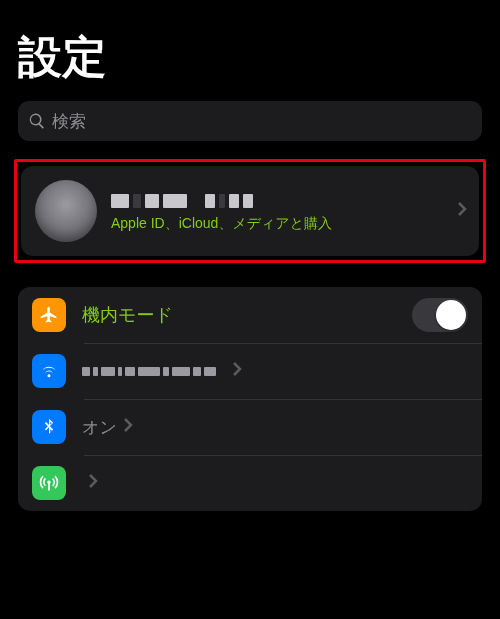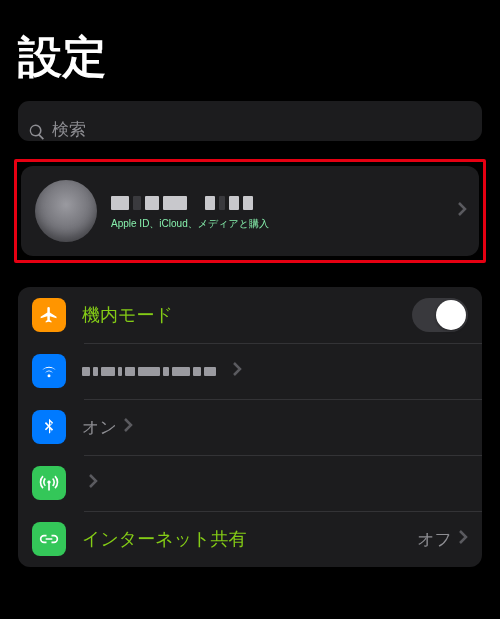--- a/index.html
+++ b/index.html
@@ -25,21 +25,21 @@
     letter-spacing: 0.5px;
   }
   .search-wrap {
     padding: 4px 18px 12px 18px;
   }
   .search {
     background: #1c1c1e;
     border-radius: 11px;
     height: 40px;
     display: flex;
-    align-items: flex-end;
+    align-items: center;
     padding: 0 10px;
     color: #8e8e93;
   }
   .search svg {
     width: 18px;
     height: 18px;
     margin-right: 6px;
     fill: #8e8e93;
   }
   .search-ph {
@@ -87,22 +87,22 @@
     height: 22px;
   }
   .redact {
     background: #c8c8cc;
     display: inline-block;
     height: 14px;
     border-radius: 1px;
   }
   .redact.dark { background: #3a3a3e; }
   .profile-sub {
-    font-size: 10px;
-    color: #86efac;
+    font-size: 14px;
+    color: #84cc16;
     white-space: nowrap;
   }
   .chevron {
     color: #5a5a5f;
     flex-shrink: 0;
     margin-left: 6px;
   }
   .chevron svg {
     width: 10px;
     height: 16px;
@@ -295,28 +295,14 @@
           <path d="M5.5 4.5a9.2 9.2 0 000 13l-1.4 1.4a11.2 11.2 0 010-15.8zM19.9 3.1a11.2 11.2 0 010 15.8l-1.4-1.4a9.2 9.2 0 000-13zM8.3 7.3a5.2 5.2 0 000 7.4L6.9 16a7.2 7.2 0 010-10.2zM17.1 5.9a7.2 7.2 0 010 10.2l-1.4-1.4a5.2 5.2 0 000-7.4zM12 9a2 2 0 011 3.73V21h-2v-8.27A2 2 0 0112 9z"></path>
         </svg>
     </div>
     <div class="chevron">
       <svg viewBox="0 0 10 16">
           <polyline points="2,2 8,8 2,14"></polyline>
         </svg>
     </div>
   </div>
 
-  <div class="row">
-    <div class="icon-box ic-hotspot">
-      <svg viewBox="0 0 24 24">
-          <path d="M9 7H6a5 5 0 000 10h3v-2H6a3 3 0 010-6h3zm6 0h3a5 5 0 010 10h-3v-2h3a3 3 0 000-6h-3zm-7 4h8v2H8z"></path>
-        </svg>
-    </div>
-    <div class="row-label">インターネット共有</div>
-    <div class="row-value">オフ</div>
-    <div class="chevron">
-      <svg viewBox="0 0 10 16">
-          <polyline points="2,2 8,8 2,14"></polyline>
-        </svg>
-    </div>
-  </div>
 
 </div>
 
 </body></html>

